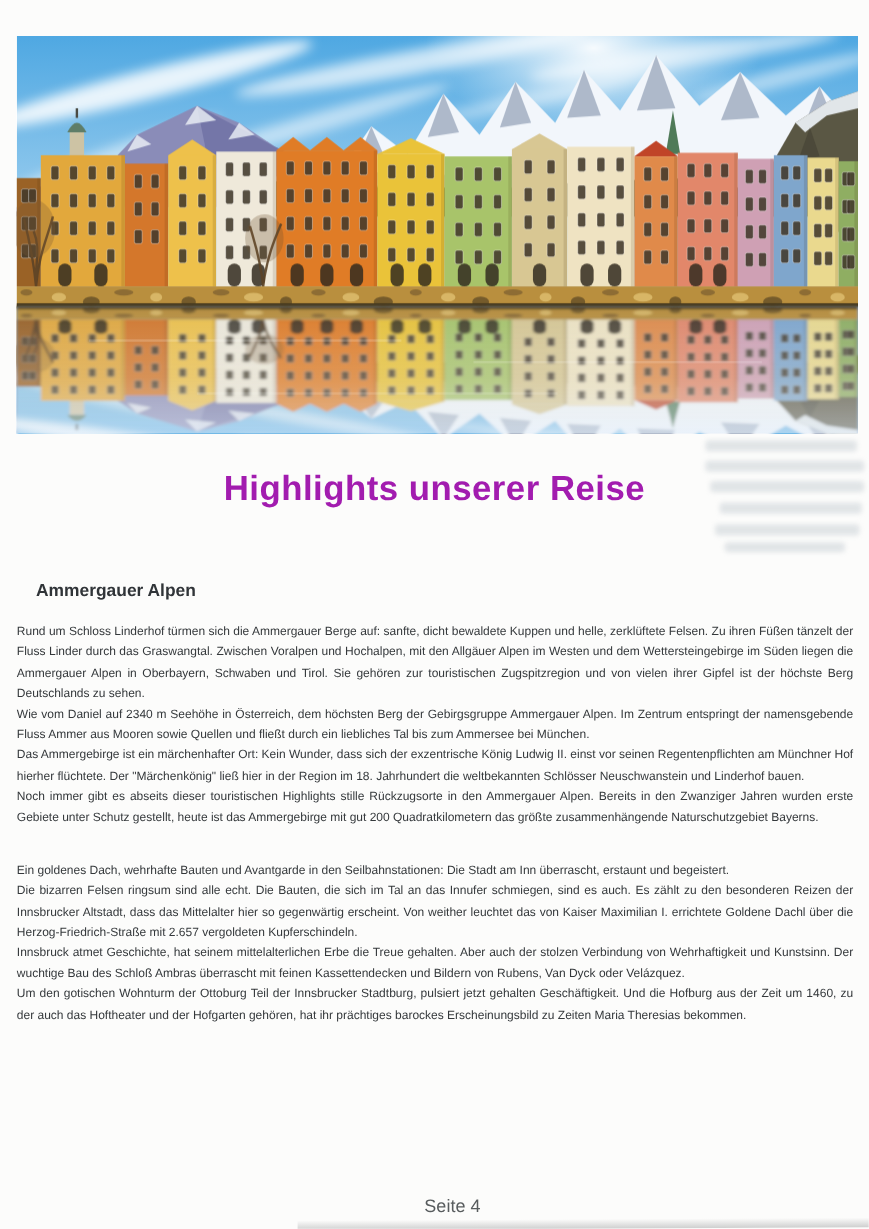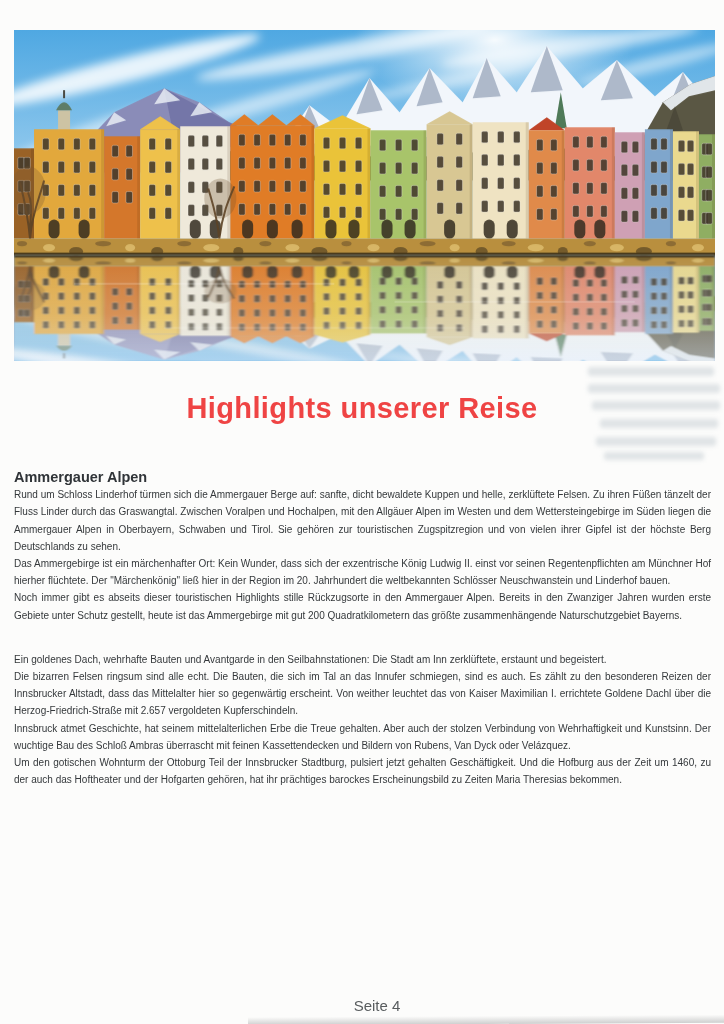--- a/index.html
+++ b/index.html
@@ -8,28 +8,28 @@
     background:#fcfcfb;
     font-family:"Liberation Sans",sans-serif;
   }
   .photo{
     position:absolute;left:14px;top:30px;width:701px;height:331px;margin:0;
     line-height:0;
   }
   .page-title{
     position:absolute;top:392px;left:0;width:724px;margin:0;
     text-align:center;
-    font-size:29px;font-weight:700;color:#ef4444;letter-spacing:.4px;
+    font-size:29px;font-weight:700;color:#a21caf;letter-spacing:.4px;
   }
   .content{
     position:absolute;top:469px;left:14px;width:697px;
     color:#34383b;
   }
   .content h2{
-    margin:0;font-size:14.5px;font-weight:700;color:#303438;line-height:17.2px;
+    margin:16px;font-size:14.5px;font-weight:700;color:#303438;line-height:17.2px;
   }
   .content p{
     margin:0;font-size:10px;line-height:17.2px;text-align:justify;
   }
   .section-innsbruck{margin-top:27px;}
   .page-footer{
     position:absolute;top:997px;left:0;width:724px;text-align:center;
     font-size:15px;color:#585c5e;margin-left:15px;
   }
   .ghost-line{
@@ -417,26 +417,27 @@
   <div class="ghost-line" style="left:596px;top:437px;width:120px;height:9px;"></div>
   <div class="ghost-line" style="left:604px;top:452px;width:100px;height:8px;"></div>
 </div>
 
 <h1 class="page-title">Highlights unserer Reise</h1>
 
 <div class="content">
   <section class="section-ammergauer">
     <h2>Ammergauer Alpen</h2>
     <p>Rund um Schloss Linderhof türmen sich die Ammergauer Berge auf: sanfte, dicht bewaldete Kuppen und helle, zerklüftete Felsen. Zu ihren Füßen tänzelt der Fluss Linder durch das Graswangtal. Zwischen Voralpen und Hochalpen, mit den Allgäuer Alpen im Westen und dem Wettersteingebirge im Süden liegen die Ammergauer Alpen in Oberbayern, Schwaben und Tirol. Sie gehören zur touristischen Zugspitzregion und von vielen ihrer Gipfel ist der höchste Berg Deutschlands zu sehen.</p>
-    <p>Das Ammergebirge ist ein märchenhafter Ort: Kein Wunder, dass sich der exzentrische König Ludwig II. einst vor seinen Regentenpflichten am Münchner Hof hierher flüchtete. Der "Märchenkönig" ließ hier in der Region im 20. Jahrhundert die weltbekannten Schlösser Neuschwanstein und Linderhof bauen.</p>
+    <p>Wie vom Daniel auf 2340 m Seehöhe in Österreich, dem höchsten Berg der Gebirgsgruppe Ammergauer Alpen. Im Zentrum entspringt der namensgebende Fluss Ammer aus Mooren sowie Quellen und fließt durch ein liebliches Tal bis zum Ammersee bei München.</p>
+    <p>Das Ammergebirge ist ein märchenhafter Ort: Kein Wunder, dass sich der exzentrische König Ludwig II. einst vor seinen Regentenpflichten am Münchner Hof hierher flüchtete. Der "Märchenkönig" ließ hier in der Region im 18. Jahrhundert die weltbekannten Schlösser Neuschwanstein und Linderhof bauen.</p>
     <p>Noch immer gibt es abseits dieser touristischen Highlights stille Rückzugsorte in den Ammergauer Alpen. Bereits in den Zwanziger Jahren wurden erste Gebiete unter Schutz gestellt, heute ist das Ammergebirge mit gut 200 Quadratkilometern das größte zusammenhängende Naturschutzgebiet Bayerns.</p>
   </section>
 
   <section class="section-innsbruck">
-    <p>Ein goldenes Dach, wehrhafte Bauten und Avantgarde in den Seilbahnstationen: Die Stadt am Inn zerklüftete, erstaunt und begeistert.</p>
+    <p>Ein goldenes Dach, wehrhafte Bauten und Avantgarde in den Seilbahnstationen: Die Stadt am Inn überrascht, erstaunt und begeistert.</p>
     <p>Die bizarren Felsen ringsum sind alle echt. Die Bauten, die sich im Tal an das Innufer schmiegen, sind es auch. Es zählt zu den besonderen Reizen der Innsbrucker Altstadt, dass das Mittelalter hier so gegenwärtig erscheint. Von weither leuchtet das von Kaiser Maximilian I. errichtete Goldene Dachl über die Herzog-Friedrich-Straße mit 2.657 vergoldeten Kupferschindeln.</p>
     <p>Innsbruck atmet Geschichte, hat seinem mittelalterlichen Erbe die Treue gehalten. Aber auch der stolzen Verbindung von Wehrhaftigkeit und Kunstsinn. Der wuchtige Bau des Schloß Ambras überrascht mit feinen Kassettendecken und Bildern von Rubens, Van Dyck oder Velázquez.</p>
     <p>Um den gotischen Wohnturm der Ottoburg Teil der Innsbrucker Stadtburg, pulsiert jetzt gehalten Geschäftigkeit. Und die Hofburg aus der Zeit um 1460, zu der auch das Hoftheater und der Hofgarten gehören, hat ihr prächtiges barockes Erscheinungsbild zu Zeiten Maria Theresias bekommen.</p>
   </section>
 </div>
 
 <div class="page-footer">Seite 4</div>
 
 <div class="scan-edge"></div>
 

